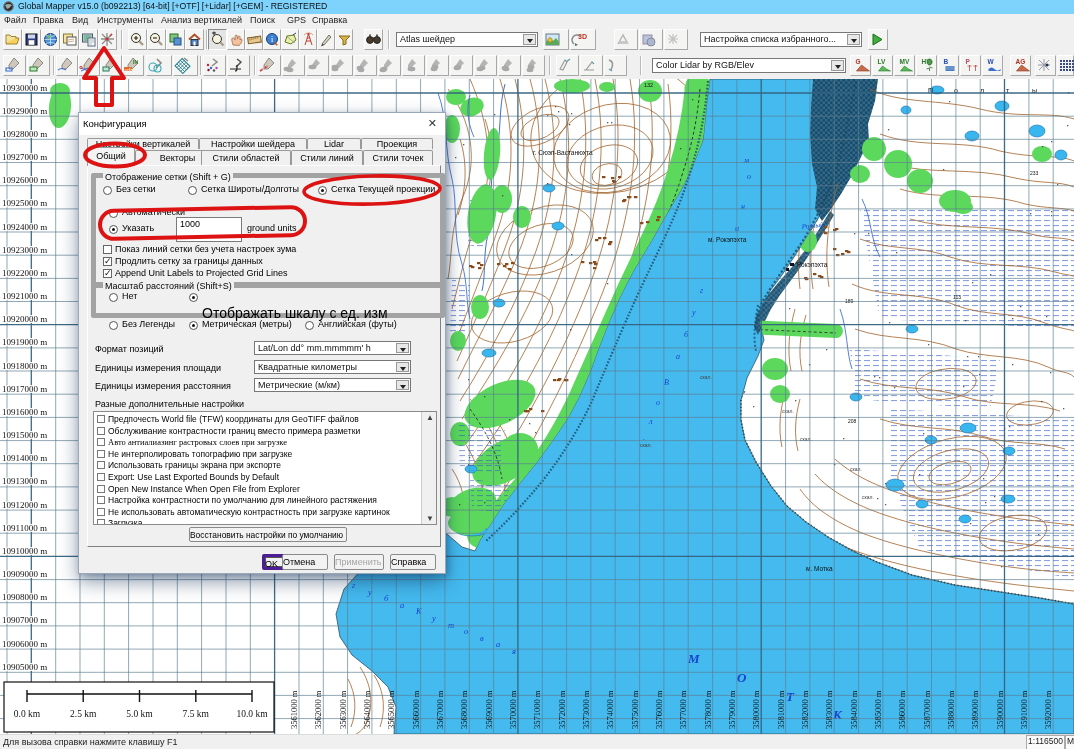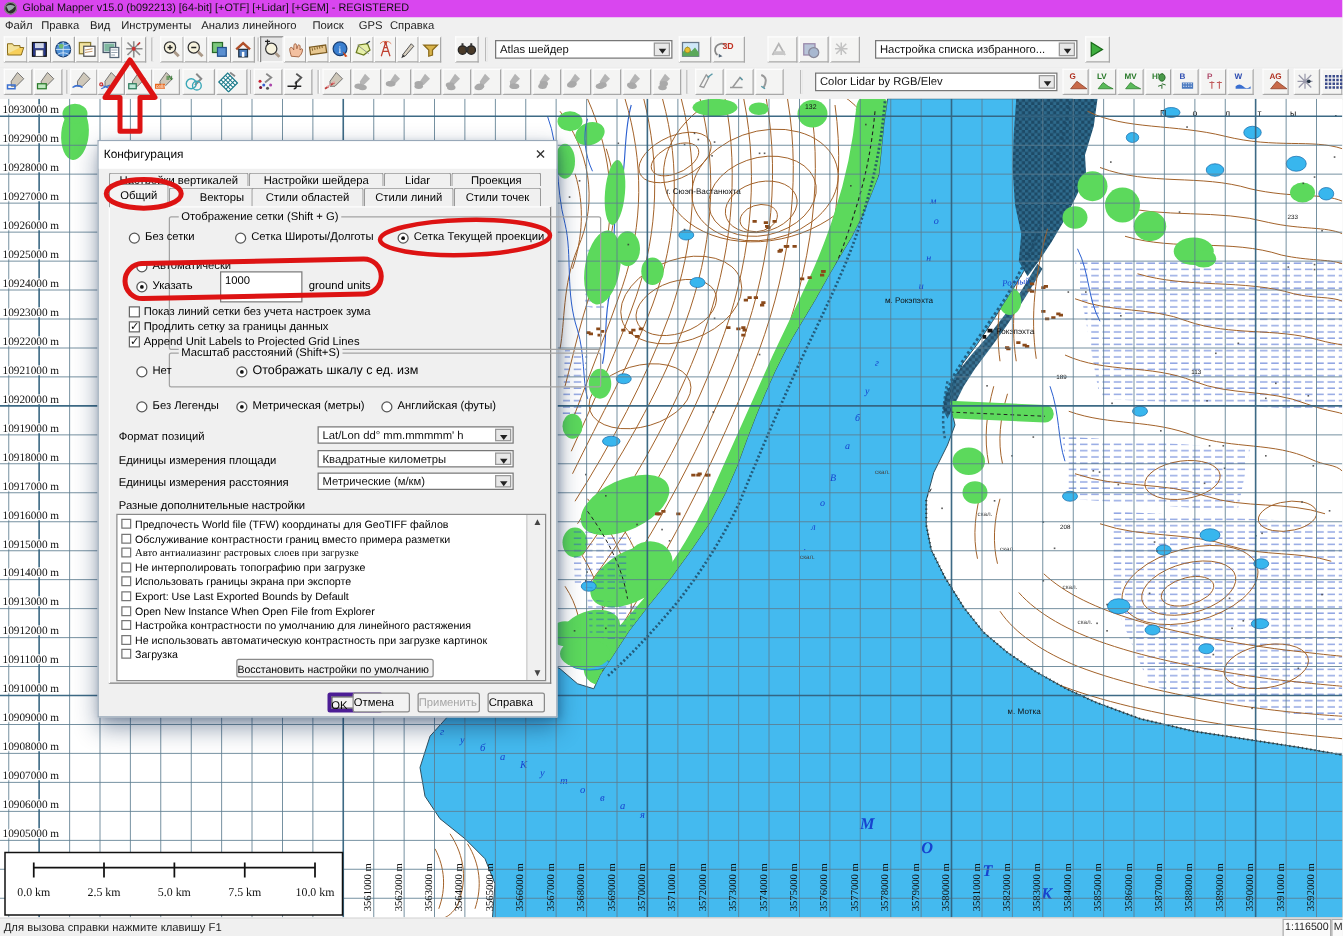--- a/index.html
+++ b/index.html
@@ -1,16 +1,16 @@
 <!DOCTYPE html>
 <html><head><meta charset="utf-8">
 <style>
 html,body{margin:0;padding:0;}
 body{width:1074px;height:749px;overflow:hidden;font-family:"Liberation Sans",sans-serif;background:#f0f0f0;position:relative;}
-#titlebar{position:absolute;left:0;top:0;width:1074px;height:14px;background:#d946ef;font-size:8.7px;color:#111;}
+#titlebar{position:absolute;left:0;top:0;width:1074px;height:14px;background:#7dd3fc;font-size:8.7px;color:#111;}
 #titlebar .txt{position:absolute;left:18px;top:1px;}
 #menubar{position:absolute;left:0;top:14px;width:1074px;height:14px;background:#f0f0f0;font-size:9px;color:#222;}
 #menubar span{position:absolute;top:1px;}
 #tb1{position:absolute;left:0;top:28px;width:1074px;height:26px;background:#f0f0f0;border-bottom:1px solid #e3e3e3;}
 #tb2{position:absolute;left:0;top:54px;width:1074px;height:25px;background:#f0f0f0;border-bottom:1px solid #d8d8d8;}
 .tbtn{position:absolute;top:1px;width:19px;height:21px;background:#f4f4f3;border:1px solid;border-color:#fdfdfd #a8a8a8 #a8a8a8 #fdfdfd;box-sizing:border-box;}
 .tbtn svg{position:absolute;left:0px;top:1px;}
 #tb2 .tbtn{width:22px;}
 .sep{position:absolute;top:2px;width:1px;height:19px;background:#b9b9b9;border-right:1px solid #fff;}
 .combo{position:absolute;background:#fff;border:1px solid #777;font-size:9px;color:#111;box-sizing:border-box;height:15px;}
@@ -19,21 +19,21 @@
 .combo .da:after{content:"";position:absolute;left:3px;top:4px;border:3px solid transparent;border-top:4px solid #222;}
 #status{position:absolute;left:0;top:734px;width:1074px;height:15px;background:#f0f0f0;font-size:9px;color:#222;border-top:1px solid #dcdcdc;}
 #map{position:absolute;left:0;top:79px;width:1074px;height:655px;background:#fff;}
 
 #dlg{position:absolute;left:78px;top:112px;width:368px;height:462px;background:#f0f0f0;border:1px solid #98a8b8;box-shadow:0 8px 18px rgba(10,40,80,.45),2px 2px 6px rgba(10,40,80,.25);box-sizing:border-box;font-size:9px;color:#000;}
 #dlgtitle{position:absolute;left:0;top:0;width:100%;height:22px;background:#fff;}
 #dlgtitle .t{position:absolute;left:4px;top:5px;font-size:9.5px;}
 #dlgtitle .x{position:absolute;right:8px;top:4px;font-size:11px;color:#333;}
 .tab{position:absolute;background:#f0f0f0;border:1px solid #999;border-bottom:none;box-sizing:border-box;text-align:center;font-size:9px;border-radius:2px 2px 0 0;}
 #page{position:absolute;left:8px;top:52px;width:354px;height:382px;background:#f0f0f0;border:1px solid;border-color:#fdfdfd #808080 #808080 #fdfdfd;box-sizing:border-box;}
-.gb{position:absolute;border:1px solid #a3a3a3;border-radius:2px;margin-left:44px;}
+.gb{position:absolute;border:5px solid #a3a3a3;border-radius:2px;}
 .gb .gl{position:absolute;left:7px;top:-6px;background:#f0f0f0;padding:0 2px;white-space:nowrap;}
 .radio{position:absolute;width:9px;height:9px;border-radius:50%;background:#fff;border:1px solid #555;box-sizing:border-box;}
 .radio.sel:after{content:"";position:absolute;left:2px;top:2px;width:3px;height:3px;border-radius:50%;background:#111;}
 .chk{position:absolute;width:9px;height:9px;background:#fff;border:1px solid #666;box-sizing:border-box;}
 .chk.on:after{content:"\2713";position:absolute;left:0px;top:-2px;font-size:9px;color:#111;}
 .lbl{position:absolute;white-space:nowrap;}
 .btn{position:absolute;background:#f2f2f2;border:1px solid #8a8a8a;border-radius:2px;text-align:left;font-size:9px;color:#000;box-sizing:border-box;}
 .btn.def{border:3px solid #4c1d95;box-shadow:0 0 0 1px #555 inset;margin-left:36px;}
 .btn.dis{color:#a6a6a6;}
 #anno{position:absolute;left:0;top:0;width:1074px;height:749px;z-index:60;pointer-events:none;}
@@ -45,21 +45,21 @@
       <circle cx="5.5" cy="5.5" r="4.7" fill="none" stroke="#888"></circle>
       <path d="M2,4 Q5,2 9,4 Q7,7 4,8 Z" fill="#9aa"></path>
     </svg>
     <span class="txt">Global Mapper v15.0 (b092213) [64-bit] [+OTF] [+Lidar] [+GEM] - REGISTERED</span>
   </div>
 <div id="menubar">
     <span style="left:4px">Файл</span>
     <span style="left:33px">Правка</span>
     <span style="left:72px">Вид</span>
     <span style="left:97px">Инструменты</span>
-    <span style="left:161px">Анализ линейного</span>
+    <span style="left:161px">Анализ вертикалей</span>
     <span style="left:250px">Поиск</span>
     <span style="left:287px">GPS</span>
     <span style="left:312px">Справка</span>
   </div>
 <div id="tb1">
     <div class="tbtn" style="left:3px;width:19px">
       <svg width="17" height="17" viewBox="0 0 17 17">
         <path d="M2,13 L4,7 L15,7 L13,13 Z" fill="#f7cf5a" stroke="#8a6d1a" stroke-width="0.8"></path>
         <path d="M2,12 L2,4 L6,4 L7,5.5 L12,5.5 L12,7" fill="#f3e29a" stroke="#8a6d1a" stroke-width="0.8"></path>
       </svg>
@@ -1033,21 +1033,21 @@
     <div class="chk on" style="left:24px;top:144px"></div>
     <div class="lbl" style="left:36px;top:143px;font-size:9px;color:#000">Продлить сетку за границы данных</div>
     <div class="chk on" style="left:24px;top:156px"></div>
     <div class="lbl" style="left:36px;top:155px;font-size:9px;color:#000">Append Unit Labels to Projected Grid Lines</div>
     <div class="gb" style="left:12px;top:169px;width:344px;height:26px">
       <span class="gl">Масштаб расстояний (Shift+S)</span>
     </div>
     <div class="radio" style="left:30px;top:180px"></div>
     <div class="lbl" style="left:43px;top:178px;font-size:9px;color:#000">Нет</div>
     <div class="radio sel" style="left:110px;top:180px"></div>
-    <div class="lbl" style="left:123px;top:178px;font-size:10px;color:#000">Отображать шкалу с ед. изм</div>
+    <div class="lbl" style="left:123px;top:192px;font-size:14px;color:#000">Отображать шкалу с ед. изм</div>
     <div class="radio" style="left:30px;top:208px"></div>
     <div class="lbl" style="left:43px;top:206px;font-size:9px;color:#000">Без Легенды</div>
     <div class="radio sel" style="left:110px;top:208px"></div>
     <div class="lbl" style="left:123px;top:206px;font-size:9px;color:#000">Метрическая (метры)</div>
     <div class="radio" style="left:226px;top:208px"></div>
     <div class="lbl" style="left:239px;top:206px;font-size:9px;color:#000">Английская (футы)</div>
     <div class="lbl" style="left:16px;top:231px;font-size:9px;color:#000">Формат позиций</div>
     <div class="combo" style="left:175px;top:228px;width:157px;height:14px">
       <span class="ct">Lat/Lon dd° mm.mmmmm' h</span>
       <span class="da"></span>
@@ -1056,21 +1056,21 @@
     <div class="combo" style="left:175px;top:247px;width:157px;height:14px">
       <span class="ct">Квадратные километры</span>
       <span class="da"></span>
     </div>
     <div class="lbl" style="left:16px;top:268px;font-size:9px;color:#000">Единицы измерения расстояния</div>
     <div class="combo" style="left:175px;top:265px;width:157px;height:14px">
       <span class="ct">Метрические (м/км)</span>
       <span class="da"></span>
     </div>
     <div class="lbl" style="left:16px;top:286px;font-size:9px;color:#000">Разные дополнительные настройки</div>
-    <div style="position:absolute;left:14px;top:298px;width:344px;height:134px;background:#fff;border:1px solid #8a8a8a;box-sizing:border-box;overflow:hidden;">
+    <div style="position:absolute;left:14px;top:298px;width:344px;height:114px;background:#fff;border:1px solid #8a8a8a;box-sizing:border-box;overflow:hidden;">
       <div style="position:absolute;left:3px;top:3px;width:8px;height:8px;border:1px solid #777;background:#fff;box-sizing:border-box;"></div>
       <div style="position:absolute;left:14px;top:2px;white-space:nowrap;font-size:8.5px;">Предпочесть World file (TFW) координаты для GeoTIFF файлов</div>
       <div style="position:absolute;left:3px;top:14.6px;width:8px;height:8px;border:1px solid #777;background:#fff;box-sizing:border-box;"></div>
       <div style="position:absolute;left:14px;top:13.6px;white-space:nowrap;font-size:8.5px;">Обслуживание контрастности границ вместо примера разметки</div>
       <div style="position:absolute;left:3px;top:26.2px;width:8px;height:8px;border:1px solid #777;background:#fff;box-sizing:border-box;"></div>
       <div style="position:absolute;left:14px;top:25.2px;white-space:nowrap;font-size:8.5px;font-family:Liberation Serif, serif;">Авто антиалиазинг растровых слоев при загрузке</div>
       <div style="position:absolute;left:3px;top:37.8px;width:8px;height:8px;border:1px solid #777;background:#fff;box-sizing:border-box;"></div>
       <div style="position:absolute;left:14px;top:36.8px;white-space:nowrap;font-size:8.5px;">Не интерполировать топографию при загрузке</div>
       <div style="position:absolute;left:3px;top:49.4px;width:8px;height:8px;border:1px solid #777;background:#fff;box-sizing:border-box;"></div>
       <div style="position:absolute;left:14px;top:48.4px;white-space:nowrap;font-size:8.5px;">Использовать границы экрана при экспорте</div>

